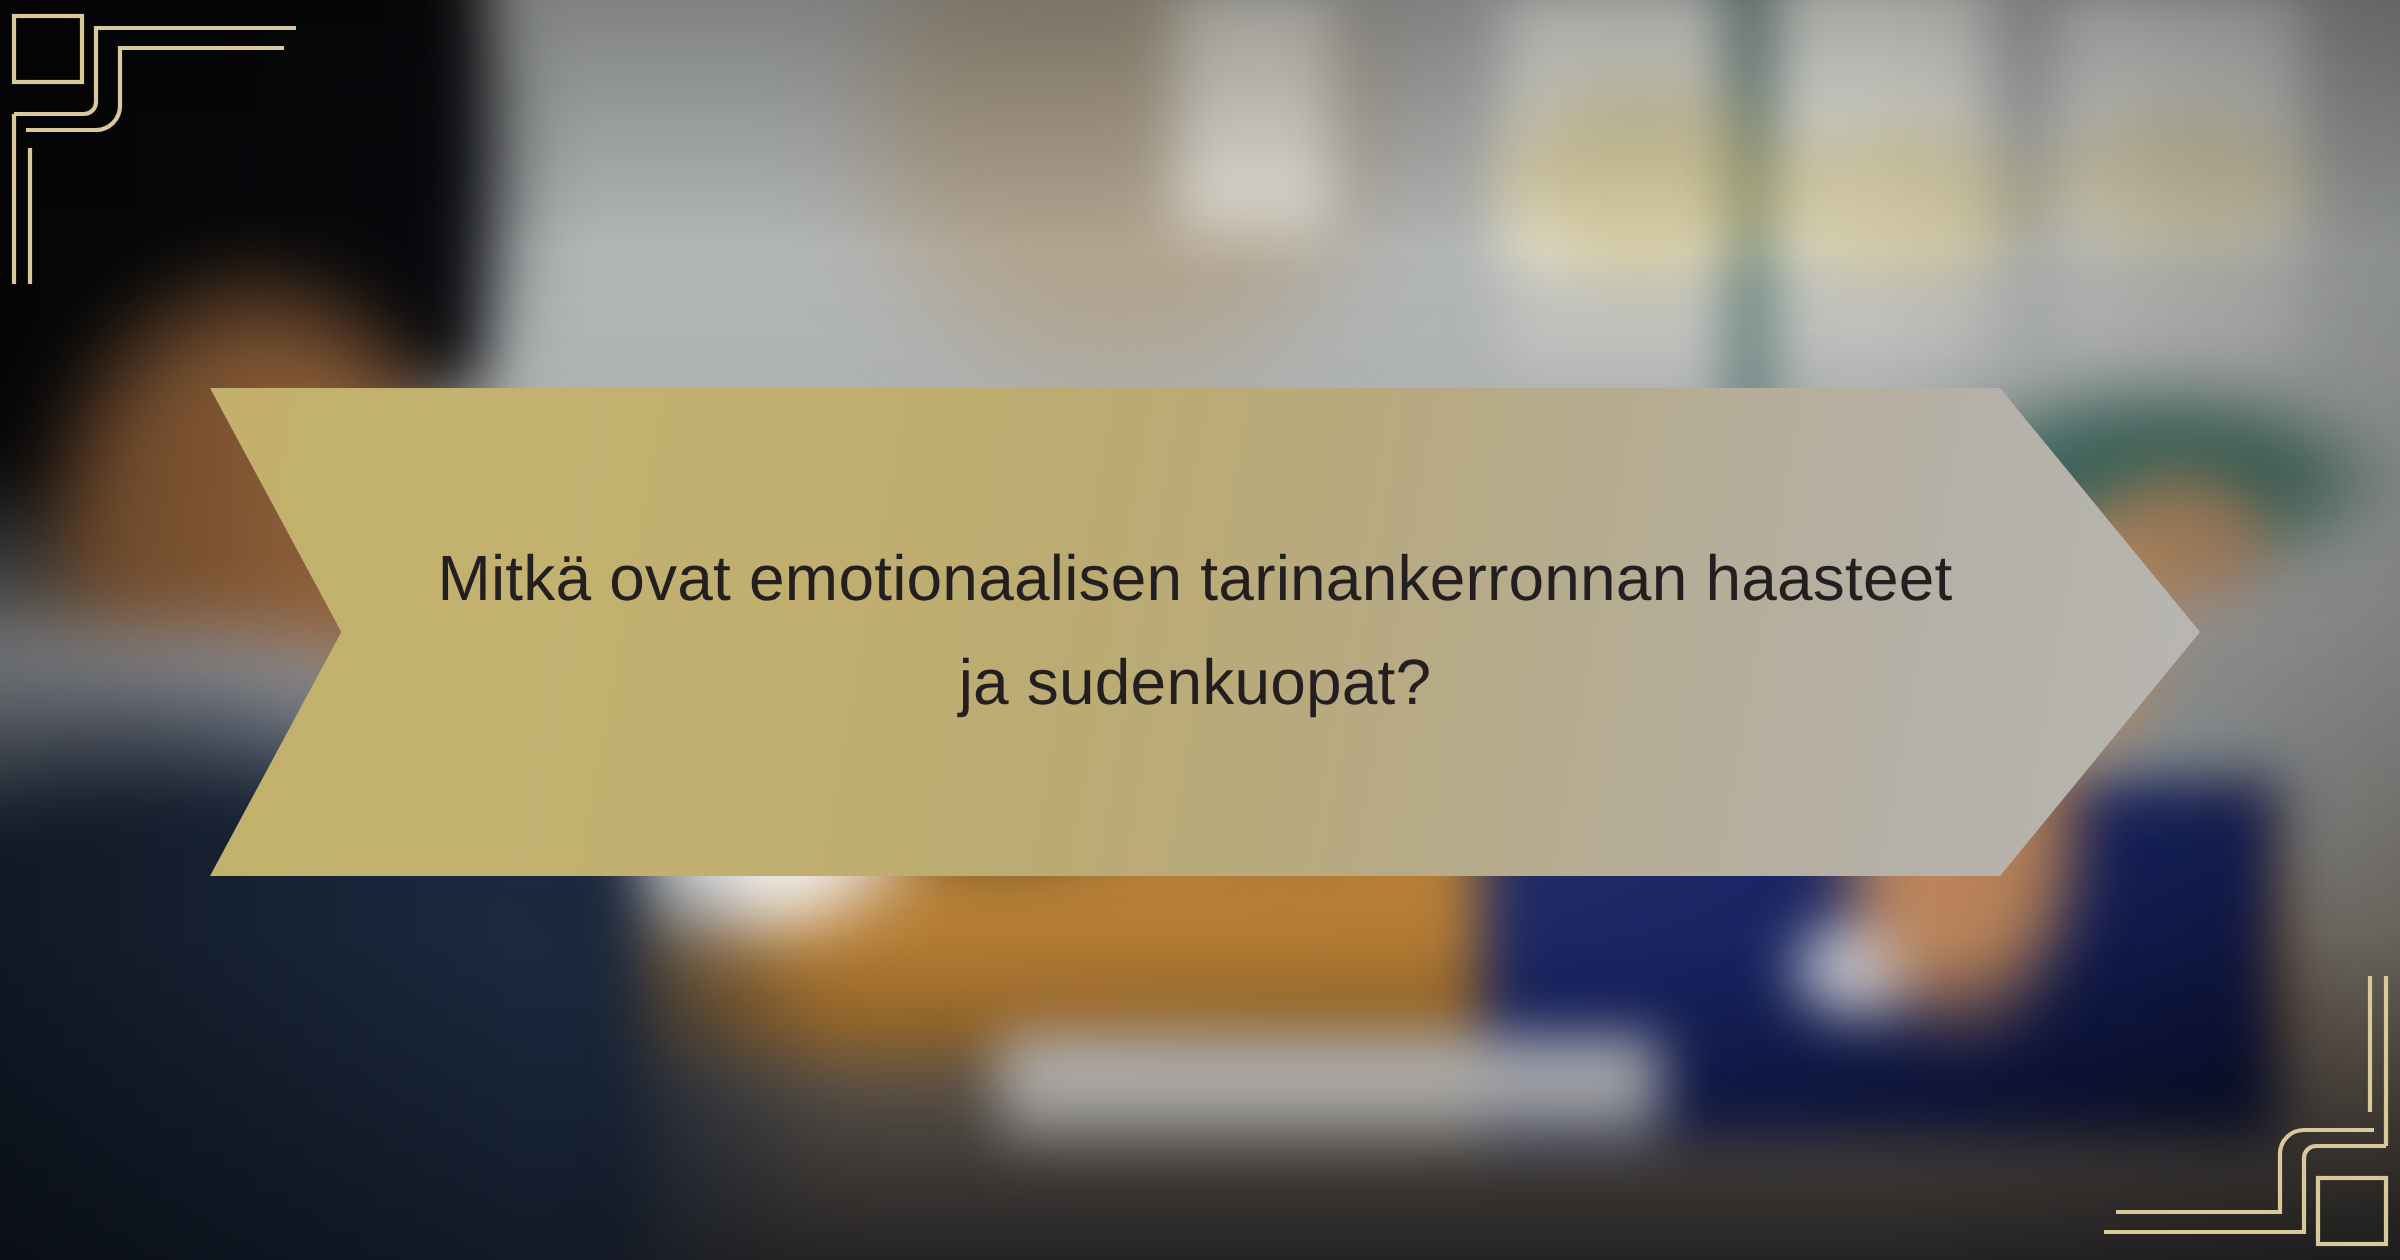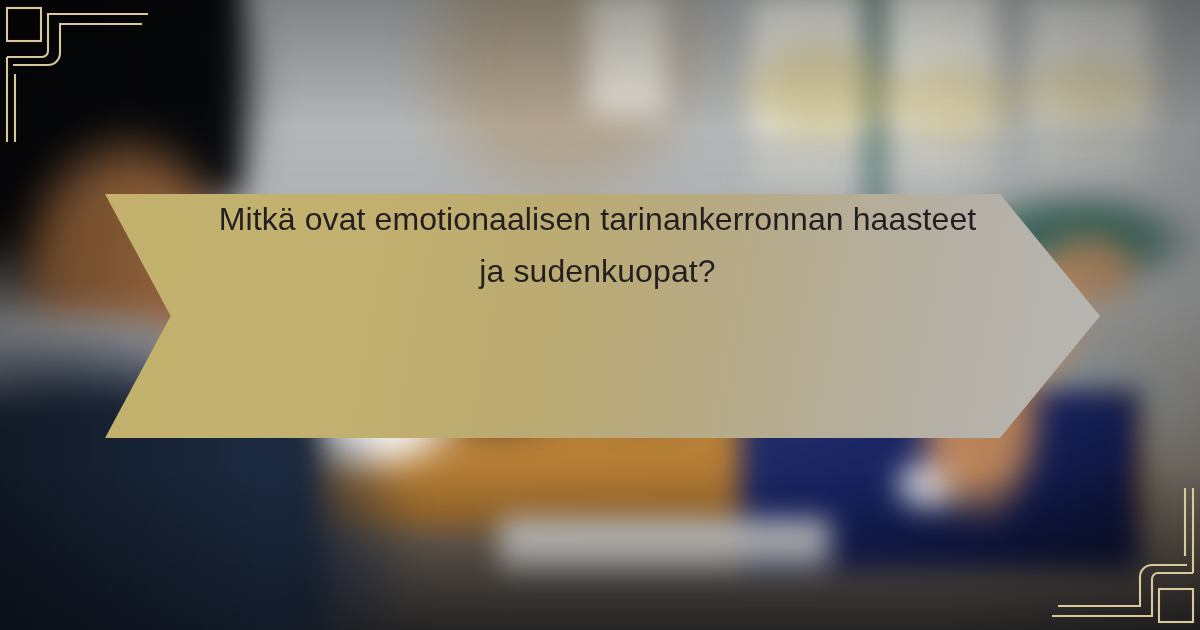--- a/index.html
+++ b/index.html
@@ -160,21 +160,21 @@
         #bbab73 45%,
         #b8aa7e 55%,
         #b6ab8b 65%,
         #b5ae9c 76%,
         #b5b1a8 86%,
         #b7b4ae 94%,
         #b9b7b2 100%);
     -webkit-clip-path: polygon(0% 0%, 89.95% 0%, 100% 50%, 89.95% 100%, 0% 100%, 6.6% 50%);
     clip-path: polygon(0% 0%, 89.95% 0%, 100% 50%, 89.95% 100%, 0% 100%, 6.6% 50%);
     display: flex;
-    align-items: flex-start;
+    align-items: center;
     justify-content: center;
     box-sizing: border-box;
     padding: 0 120px 0 110px;
   }
 
   .banner-text {
     margin: 0;
     text-align: center;
     color: #231f20;
     font-family: "Liberation Sans", sans-serif;

